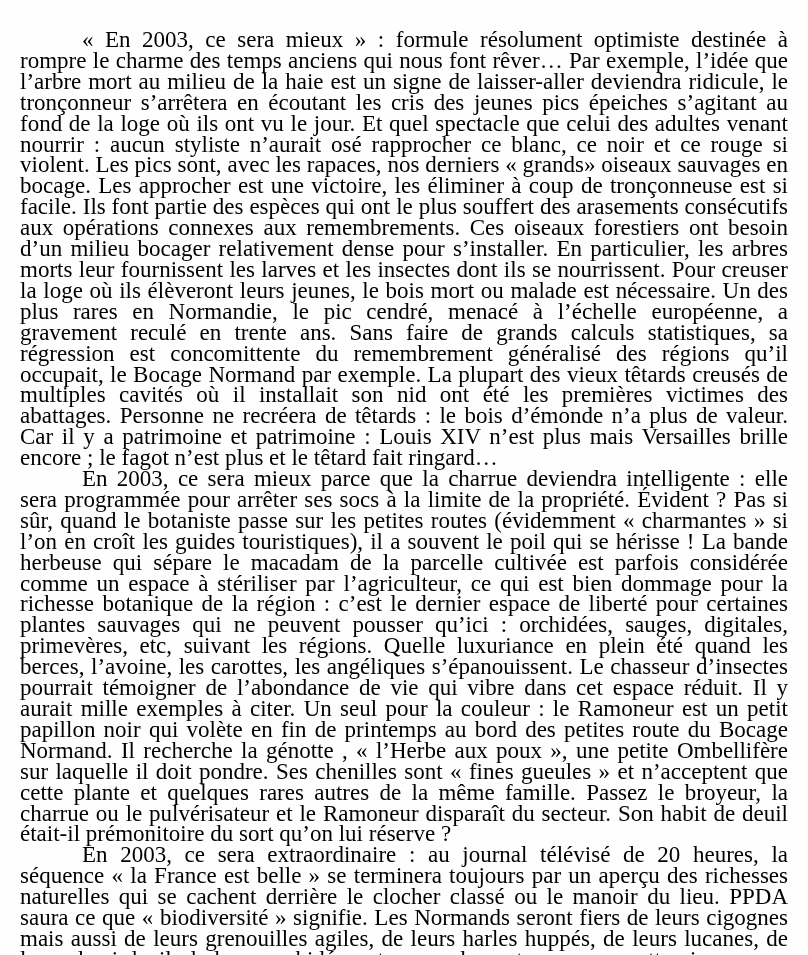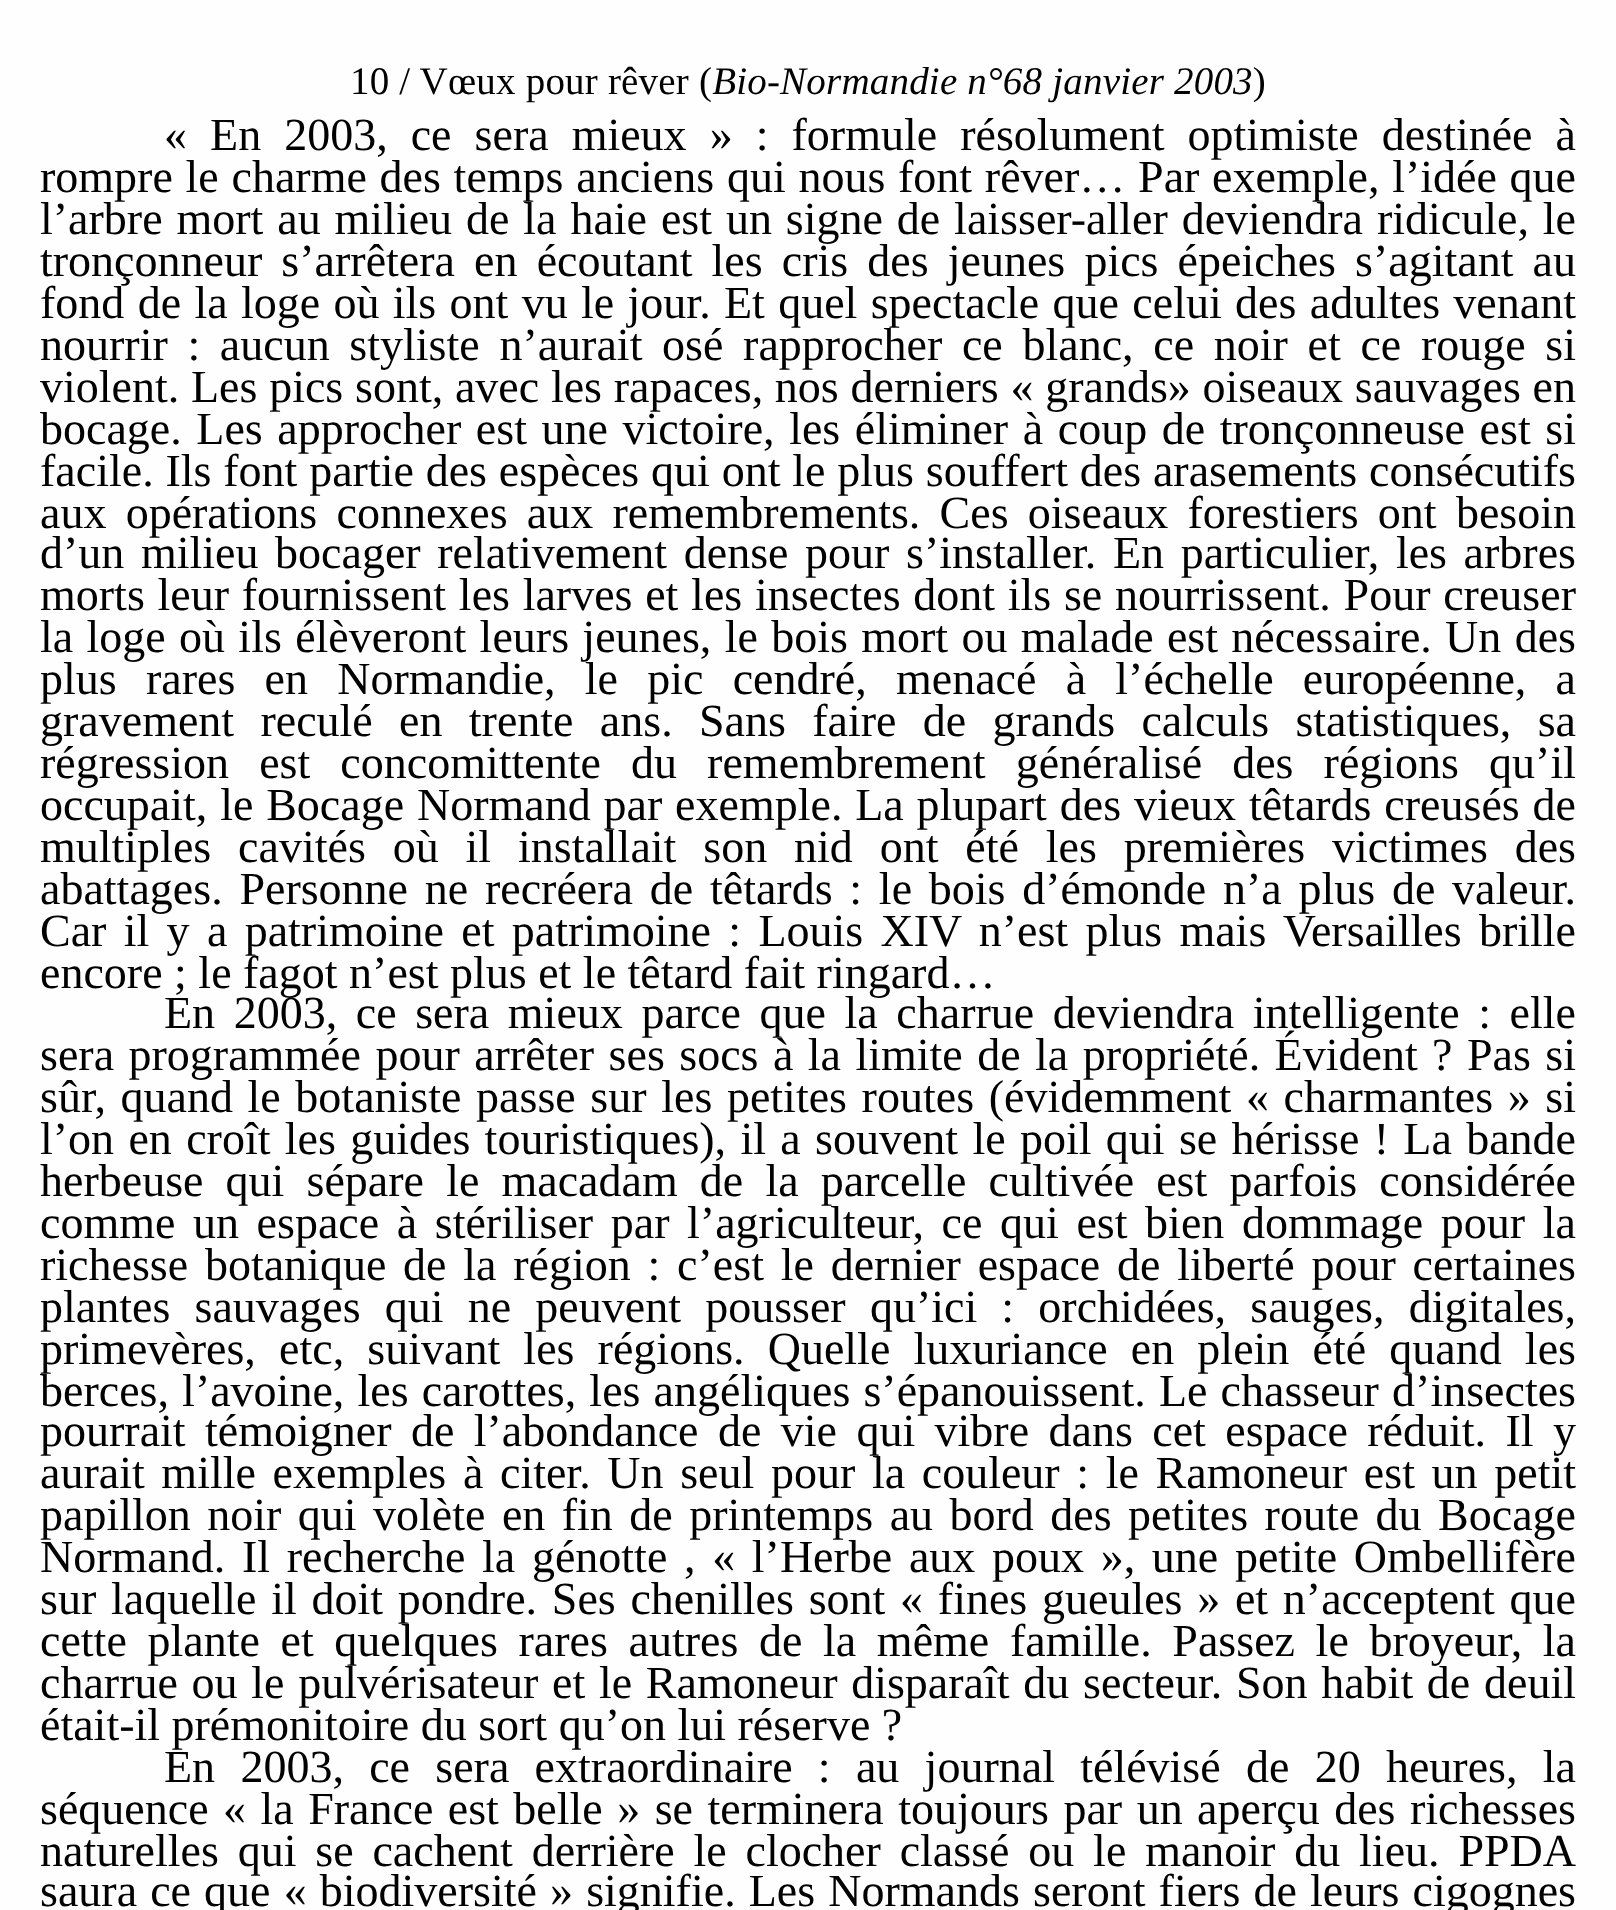--- a/index.html
+++ b/index.html
@@ -59,23 +59,20 @@
     display: block;
   }
   .sig-org { text-align: center; }
   .sig-name { text-align: center; }
 </style>
 </head>
 <body>
 
 <div class="page">
 
-  <h1 class="doc-heading">
-    <span class="head-plain">10 / Vœux pour rêver (</span><span class="head-italic">Bio-Normandie n°68 janvier 2003</span><span class="head-plain">)</span>
-  </h1>
 
   <div class="body-text">
     <p>« En 2003, ce sera mieux » : formule résolument optimiste destinée à rompre le charme des temps anciens qui nous font rêver… Par exemple, l’idée que l’arbre mort au milieu de la haie est un signe de laisser-aller deviendra ridicule, le tronçonneur s’arrêtera en écoutant les cris des jeunes pics épeiches s’agitant au fond de la loge où ils ont vu le jour. Et quel spectacle que celui des adultes venant nourrir : aucun styliste n’aurait osé rapprocher ce blanc, ce noir et ce rouge si violent. Les pics sont, avec les rapaces, nos derniers « grands» oiseaux sauvages en bocage. Les approcher est une victoire, les éliminer à coup de tronçonneuse est si facile. Ils font partie des espèces qui ont le plus souffert des arasements consécutifs aux opérations connexes aux remembrements. Ces oiseaux forestiers ont besoin d’un milieu bocager relativement dense pour s’installer. En particulier, les arbres morts leur fournissent les larves et les insectes dont ils se nourrissent. Pour creuser la loge où ils élèveront leurs jeunes, le bois mort ou malade est nécessaire. Un des plus rares en Normandie, le pic cendré, menacé à l’échelle européenne, a gravement reculé en trente ans. Sans faire de grands calculs statistiques, sa régression est concomittente du remembrement généralisé des régions qu’il occupait, le Bocage Normand par exemple. La plupart des vieux têtards creusés de multiples cavités où il installait son nid ont été les premières victimes des abattages. Personne ne recréera de têtards : le bois d’émonde n’a plus de valeur. Car il y a patrimoine et patrimoine : Louis XIV n’est plus mais Versailles brille encore ; le fagot n’est plus et le têtard fait ringard…</p>
     <p>En 2003, ce sera mieux parce que la charrue deviendra intelligente : elle sera programmée pour arrêter ses socs à la limite de la propriété. Évident ? Pas si sûr, quand le botaniste passe sur les petites routes (évidemment « charmantes » si l’on en croît les guides touristiques), il a souvent le poil qui se hérisse ! La bande herbeuse qui sépare le macadam de la parcelle cultivée est parfois considérée comme un espace à stériliser par l’agriculteur, ce qui est bien dommage pour la richesse botanique de la région : c’est le dernier espace de liberté pour certaines plantes sauvages qui ne peuvent pousser qu’ici : orchidées, sauges, digitales, primevères, etc, suivant les régions. Quelle luxuriance en plein été quand les berces, l’avoine, les carottes, les angéliques s’épanouissent. Le chasseur d’insectes pourrait témoigner de l’abondance de vie qui vibre dans cet espace réduit. Il y aurait mille exemples à citer. Un seul pour la couleur : le Ramoneur est un petit papillon noir qui volète en fin de printemps au bord des petites route du Bocage Normand. Il recherche la  génotte , « l’Herbe aux poux », une petite Ombellifère sur laquelle il doit pondre. Ses chenilles sont « fines gueules » et n’acceptent que cette plante et quelques rares autres de la même famille. Passez le broyeur, la charrue ou le pulvérisateur et le Ramoneur disparaît du secteur. Son habit de deuil était-il prémonitoire du sort qu’on lui réserve ?</p>
     <p>En 2003, ce sera extraordinaire : au journal télévisé de 20 heures, la séquence « la France est belle » se terminera toujours par un aperçu des richesses naturelles qui se cachent derrière le clocher classé ou le manoir du lieu. PPDA saura ce que « biodiversité » signifie. Les Normands seront fiers de leurs cigognes mais aussi de leurs grenouilles agiles, de leurs harles huppés, de leurs lucanes, de leurs demi-deuil, de leurs orchidées, et pas seulement parce que cette vie sauvage est un support de développement touristique. Juste parce qu’en 2003, la vie (sauvage) sera belle.</p>
   </div>
 
   <div class="signature">
     <span class="sig-line sig-org">Pour le Groupe Ornithologique Normand,</span>
   </div>

